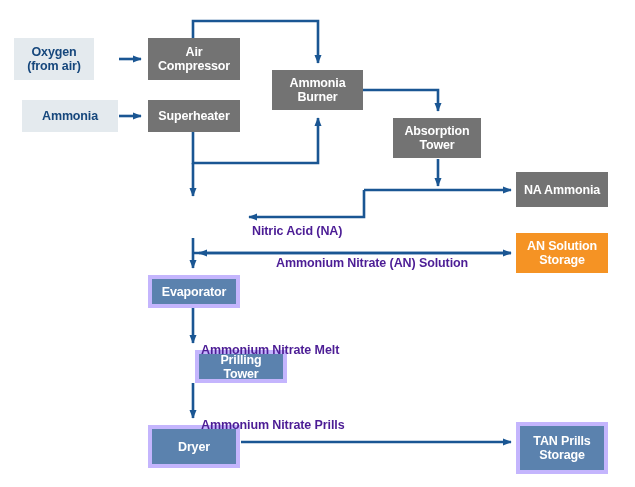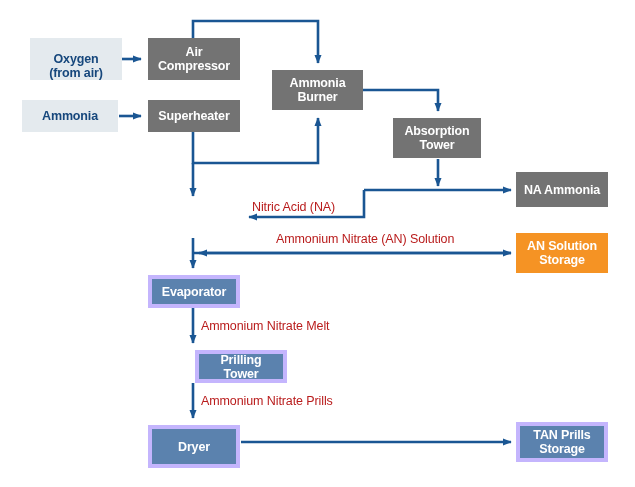--- a/index.html
+++ b/index.html
@@ -50,27 +50,28 @@
     background: #F59324;
     color: #FFFFFF;
   }
   .node-slate {
     background: #5B82AE;
     color: #FFFFFF;
     border: 4px solid #c4b5fd;
   }
   .edge-label {
     position: absolute;
-    color: #b91c1c;
-    font-weight: normal;
+    color: #4c1d95;
+    font-weight: bold;
     font-size: 12.5px;
     letter-spacing: -0.1px;
     white-space: nowrap;
     z-index: 4;
     background: transparent;
+    margin-top: 24px;
   }
 </style>
 </head>
 <body>
 
 <div id="diagram-root">
 
   <svg id="flow-svg" viewBox="0 0 635 487">
     <defs>
       <marker id="arrowhead" markerWidth="9" markerHeight="8" refX="8.2" refY="4" orient="auto" markerUnits="userSpaceOnUse">
@@ -104,21 +105,21 @@
       <path d="M193,238 L193,268" marker-end="url(#arrowhead)"></path>
 
       <path d="M193,308 L193,343" marker-end="url(#arrowhead)"></path>
 
       <path d="M193,383 L193,418" marker-end="url(#arrowhead)"></path>
 
       <path d="M241,442 L511,442" marker-end="url(#arrowhead)"></path>
     </g>
   </svg>
 
-  <div class="node node-input" style="left:30px; top:38px; width:92px; height:42px;align-items:flex-end;">
+  <div class="node node-input" style="left:14px; top:38px; width:80px; height:42px;">
     <span>
       <span>Oxygen</span><br>
       <span>(from air)</span>
     </span>
   </div>
 
   <div class="node node-input" style="left:22px; top:100px; width:96px; height:32px;">
     <span>Ammonia</span>
   </div>
 
@@ -164,21 +165,21 @@
   </div>
 
   <div class="node node-slate" style="left:148px; top:350px; width:92px; height:33px;margin-left:47px;">
     <span>Prilling Tower</span>
   </div>
 
   <div class="node node-slate" style="left:148px; top:425px; width:92px; height:43px;">
     <span>Dryer</span>
   </div>
 
-  <div class="node node-slate" style="left:516px; top:422px; width:92px; height:40px;">
+  <div class="node node-slate" style="left:516px; top:422px; width:92px; height:52px;">
     <span>
       <span>TAN Prills</span><br>
       <span>Storage</span>
     </span>
   </div>
 
   <div class="edge-label" style="left:252px; top:200px;">Nitric Acid (NA)</div>
 
   <div class="edge-label" style="left:276px; top:232px;">Ammonium Nitrate (AN) Solution</div>
 

